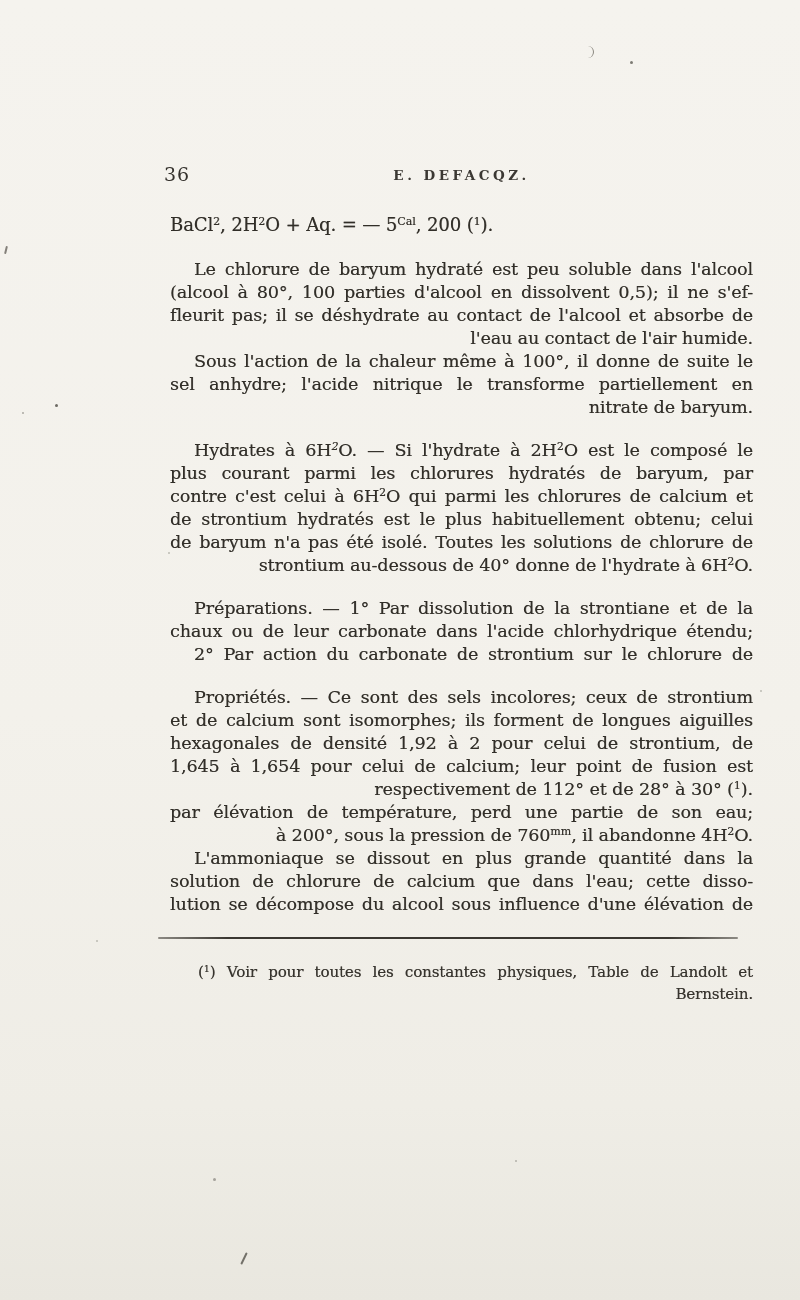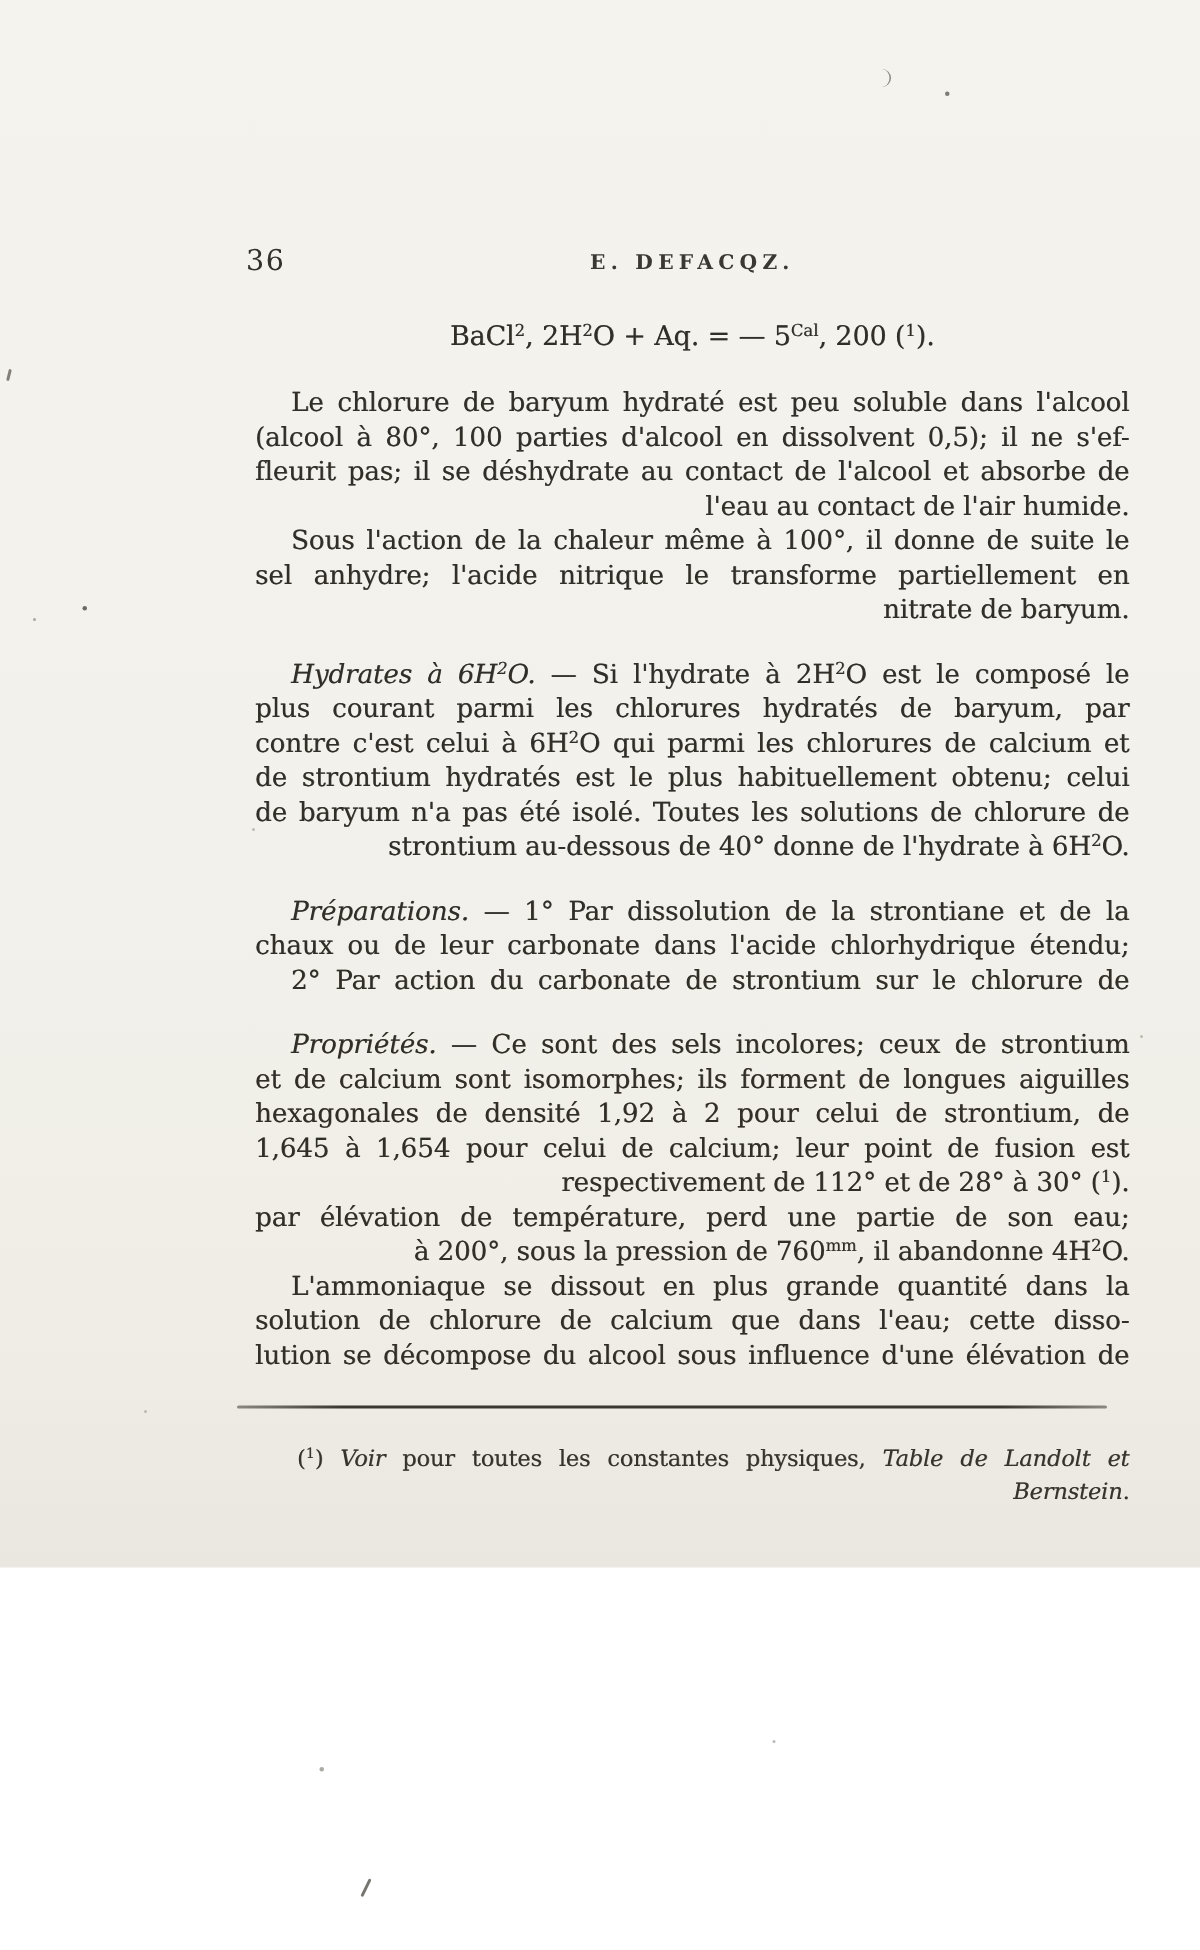--- a/index.html
+++ b/index.html
@@ -2,21 +2,21 @@
 <html><head>
 <meta charset="utf-8">
 <style>
   html,body{margin:0;padding:0;}
   body{
     width:800px;height:1300px;
     font-family:"DejaVu Serif","Liberation Serif",serif;
     overflow:hidden;
   }
   #scan-page{
-    position:relative;width:800px;height:1045px;
+    position:relative;width:800px;height:1300px;
     background:linear-gradient(180deg,#f5f3ee 0%,#f3f1eb 55%,#efede6 85%,#e9e7df 100%);
   }
   
   #header-row{position:absolute;left:170px;top:163px;width:583px;height:26px;}
   #page-number{
     position:absolute;left:-6px;top:0;font-size:19px;color:#34312c;
     letter-spacing:1px;
   }
   #running-header{
     position:absolute;left:0;top:4px;width:100%;text-align:center;
@@ -31,24 +31,24 @@
   .ln{
     height:23px;line-height:23px;white-space:nowrap;text-align:right;
   }
   .ln.j{text-align:justify;text-align-last:justify;}
   .ln.ind{text-indent:24px;}
   .para{margin:0;}
   .para.gap{margin-top:20px;}
   #intro-line{height:23px;line-height:23px;text-indent:12px;}
   #chemical-formula{
     height:26px;line-height:26px;margin-top:12px;margin-bottom:20px;
-    text-align:center;font-size:18px;white-space:nowrap;
+    font-size:18px;white-space:nowrap;
   }
   .sup{font-size:11px;position:relative;top:-6px;letter-spacing:0;}
-  .it{font-style:italic;}
+  .it{}
   .it-sup{font-style:italic;font-size:11px;position:relative;top:-6px;}
   
   #footnote-rule{
     position:relative;left:-12px;width:580px;height:2px;margin-top:21px;
     background:linear-gradient(90deg,rgba(58,55,49,.55),#3a3731 12%,#3a3731 88%,rgba(58,55,49,.55));
     border-radius:1px;
   }
   #footnote{
     margin-top:22px;font-size:15px;color:#36332d;
   }

